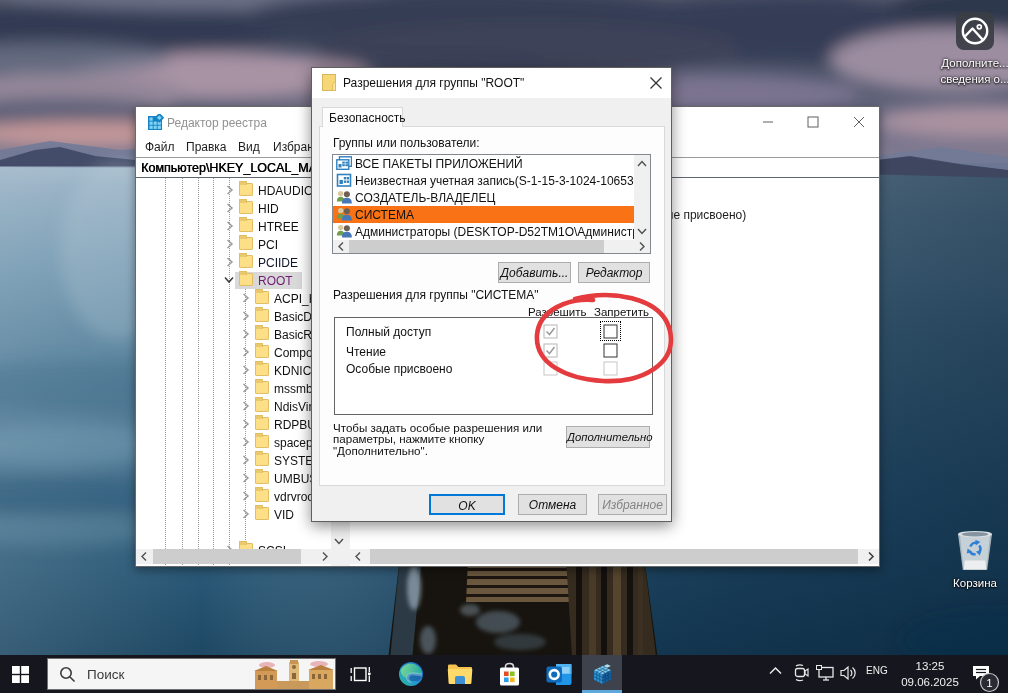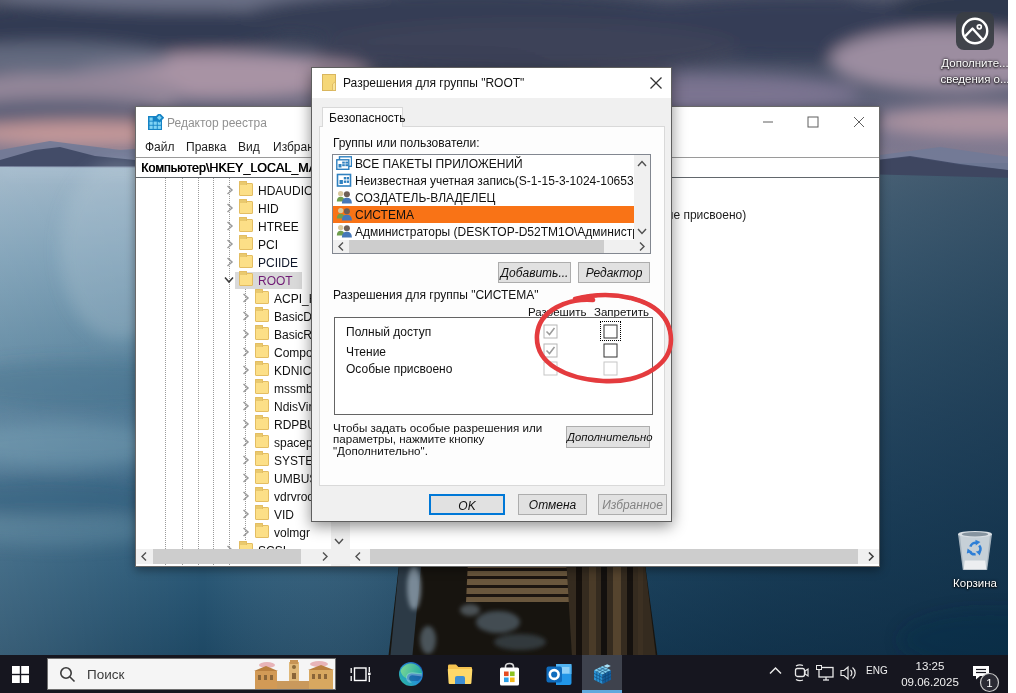--- a/index.html
+++ b/index.html
@@ -313,27 +313,20 @@
           <div class="fld abs" style="left:119px;top:2px"></div>
           <span class="abs" style="left:138px;top:2.5px;font-size:12px;color:#111;white-space:nowrap">vdrvroot</span>
         </div>
         <div class="abs" style="top:327px;left:0;width:211px;height:18px">
           <svg class="abs" style="left:106px;top:4px" width="8" height="10">
             <path d="M1.5,1 L6,5 L1.5,9" fill="none" stroke="#9a9a9a" stroke-width="1.5"></path>
           </svg>
           <div class="fld abs" style="left:119px;top:2px"></div>
           <span class="abs" style="left:138px;top:2.5px;font-size:12px;color:#111;white-space:nowrap">VID</span>
         </div>
-        <div class="abs" style="top:345px;left:0;width:211px;height:18px">
-          <svg class="abs" style="left:106px;top:4px" width="8" height="10">
-            <path d="M1.5,1 L6,5 L1.5,9" fill="none" stroke="#9a9a9a" stroke-width="1.5"></path>
-          </svg>
-          <div class="fld abs" style="left:119px;top:2px"></div>
-          <span class="abs" style="left:138px;top:2.5px;font-size:12px;color:#111;white-space:nowrap">volmgr</span>
-        </div>
         <div class="abs" style="top:363px;left:0;width:211px;height:18px">
           <svg class="abs" style="left:90px;top:4px" width="8" height="10">
             <path d="M1.5,1 L6,5 L1.5,9" fill="none" stroke="#9a9a9a" stroke-width="1.5"></path>
           </svg>
           <div class="fld abs" style="left:103px;top:2px"></div>
           <span class="abs" style="left:122px;top:2.5px;font-size:12px;color:#111;white-space:nowrap">SCSI</span>
         </div>
       </div>
 
     <div class="abs" style="left:195px;top:71px;width:16px;height:388px;background:#f0f0f0">

